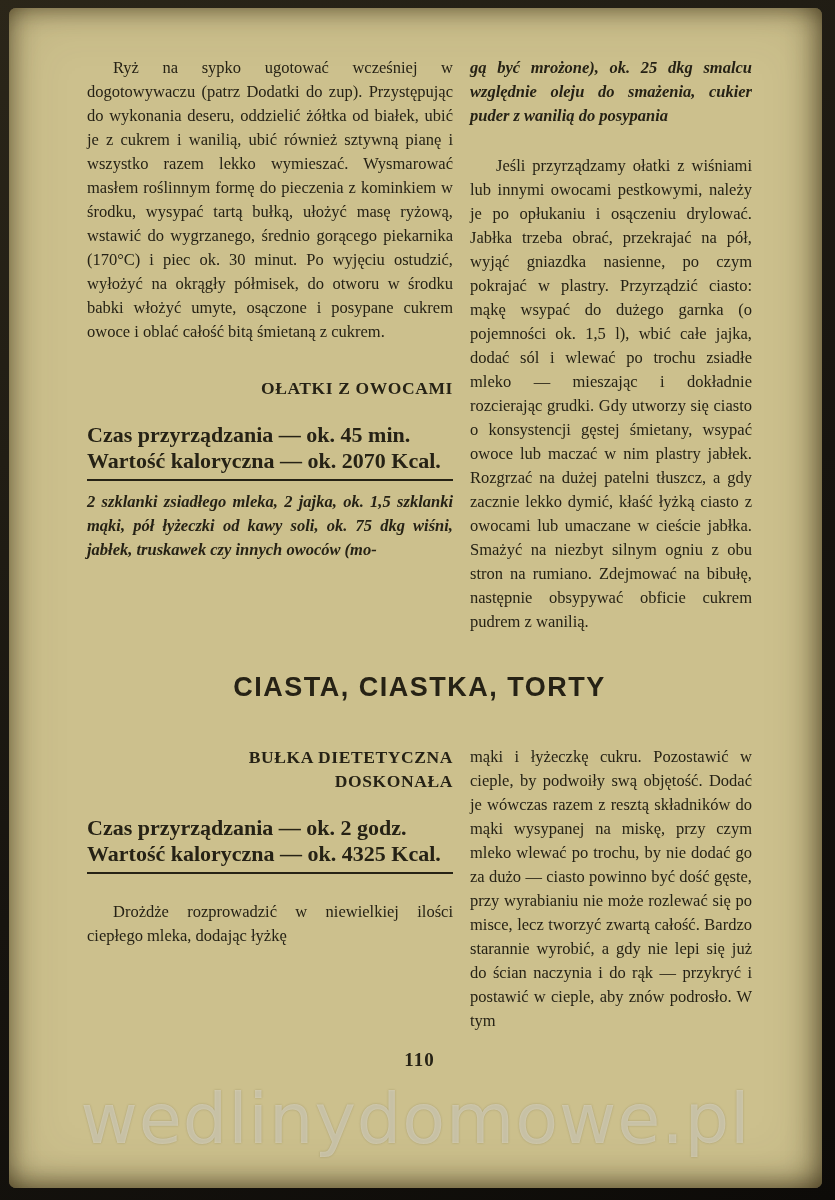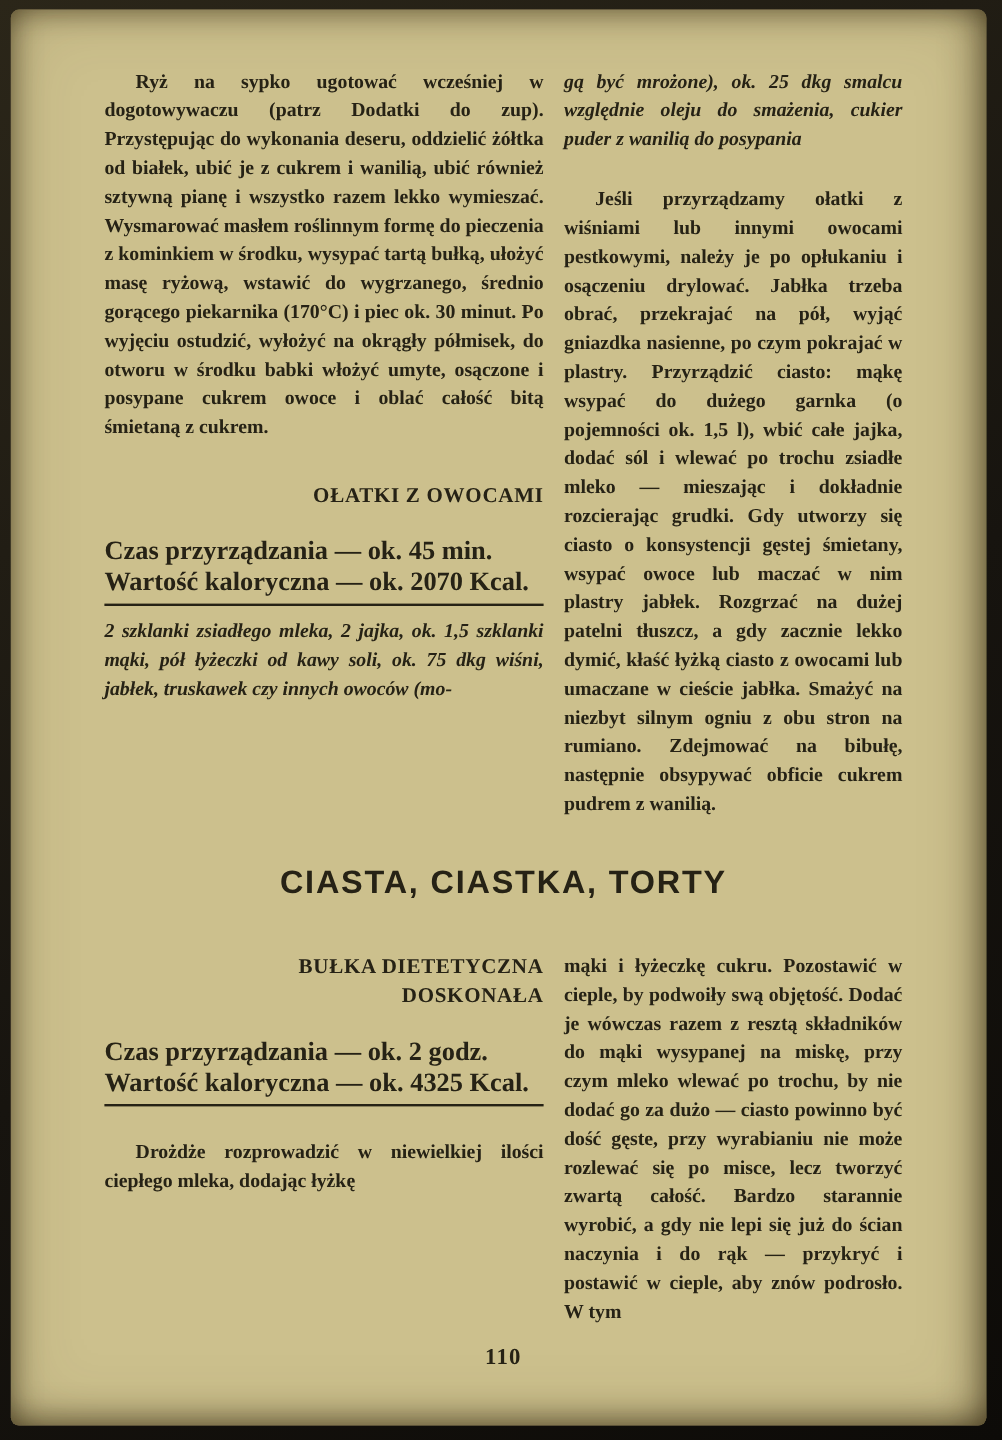--- a/index.html
+++ b/index.html
@@ -31,21 +31,21 @@
       inset 0 0 60px rgba(70,58,22,0.18);
   }
   .cols { display: flex; gap: 17px; }
   .col-l { flex: 0 0 366px; width: 366px; }
   .col-r { flex: 1; min-width: 0; }
 
   .body-text {
     margin: 0;
     font-size: 16.5px;
     line-height: 24px;
-    font-weight: 700;
+    font-weight: 400;
     text-align: justify;
     hyphens: auto;
   }
   .indent { text-indent: 26px; }
   .ingredients {
     margin: 0;
     font-size: 16.5px;
     line-height: 24px;
     font-weight: 700;
     font-style: italic;
@@ -136,15 +136,16 @@
         <hr class="rule">
         <p class="body-text indent para-gap">Drożdże rozprowadzić w niewielkiej ilości ciepłego mleka, dodając łyżkę</p>
       </div>
       <div class="col-r">
         <p class="body-text">mąki i łyżeczkę cukru. Pozostawić w cieple, by podwoiły swą objętość. Dodać je wówczas razem z resztą składników do mąki wysypanej na miskę, przy czym mleko wlewać po trochu, by nie dodać go za dużo — ciasto powinno być dość gęste, przy wyrabianiu nie może rozlewać się po misce, lecz tworzyć zwartą całość. Bardzo starannie wyrobić, a gdy nie lepi się już do ścian naczynia i do rąk — przykryć i postawić w cieple, aby znów podrosło. W tym</p>
       </div>
     </div>
 
     <div class="page-number">110</div>
 
+    <div class="watermark">wedlinydomowe.pl</div>
 
   </div>
 </div>
 
 </body></html>

